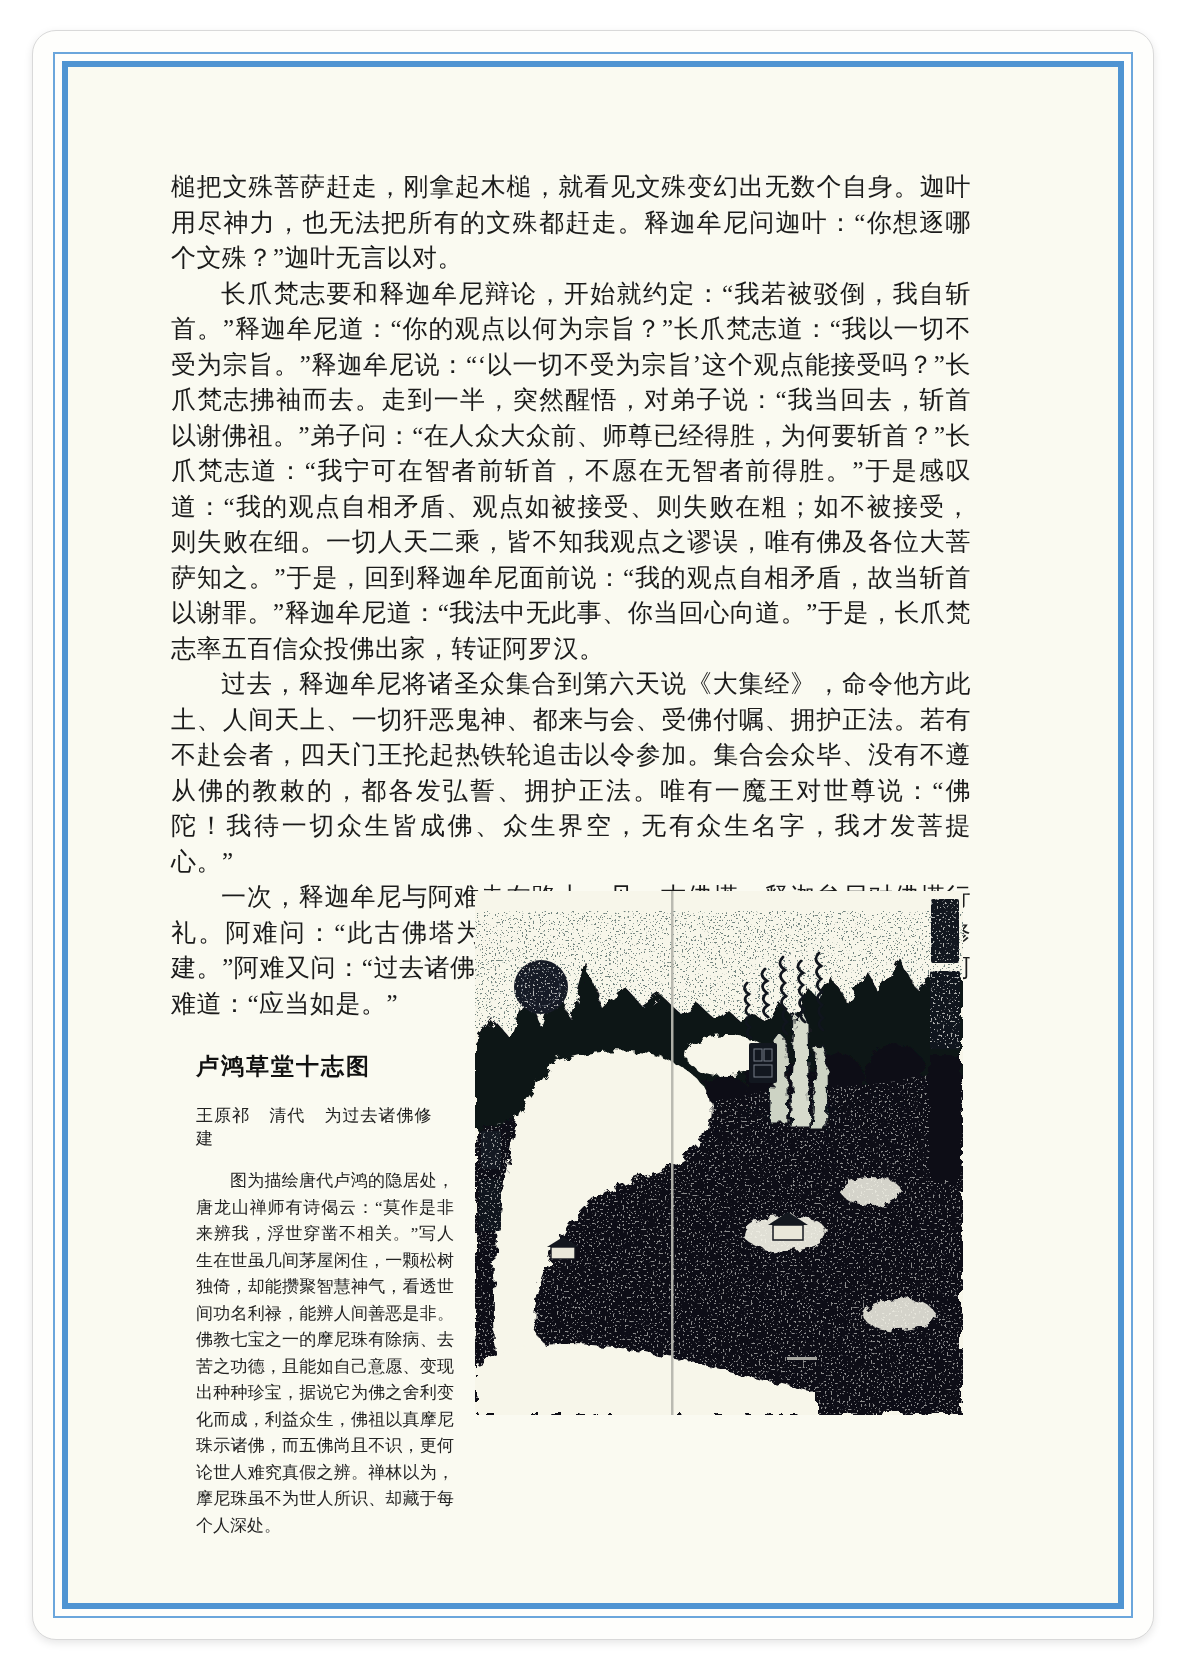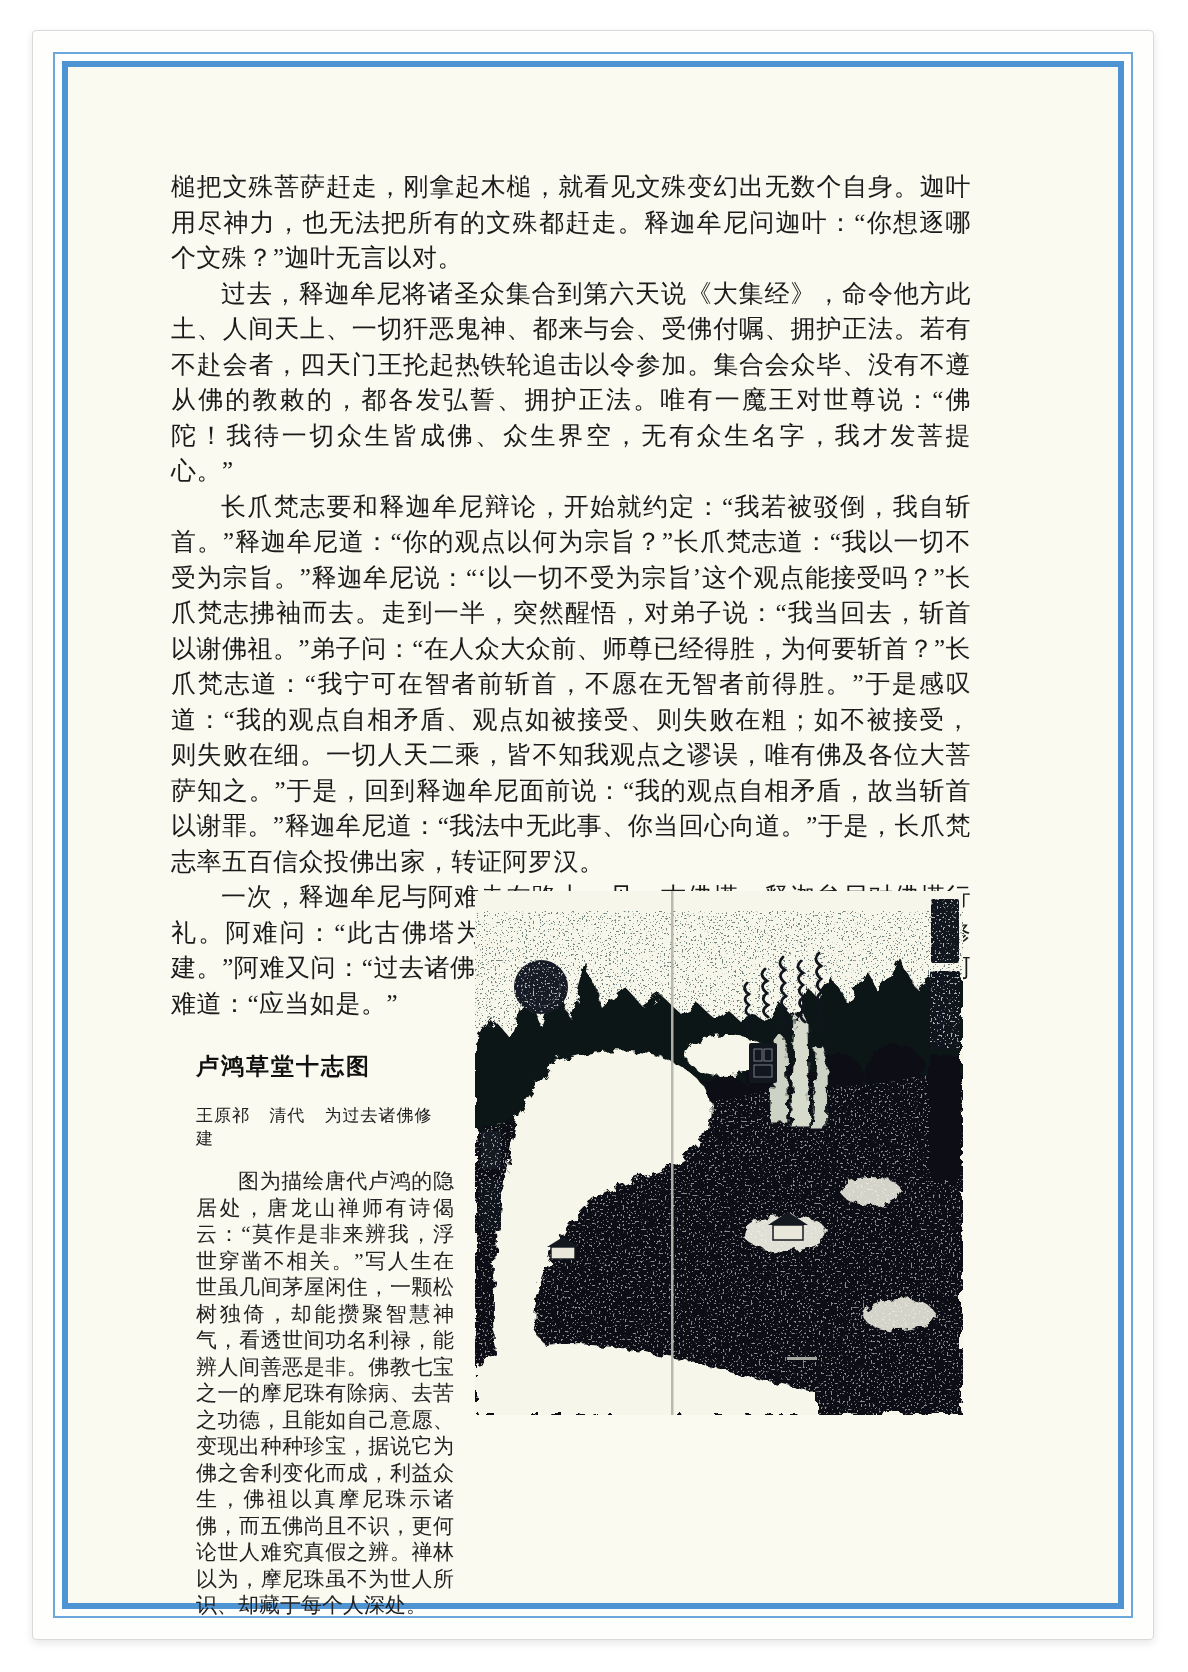--- a/index.html
+++ b/index.html
@@ -4,21 +4,21 @@
 <style>
   * { margin:0; padding:0; box-sizing:border-box; }
   html,body { background:#ffffff; }
   .page {
     position:relative; width:1188px; height:1672px;
     background:#ffffff; overflow:hidden;
     font-family:"Liberation Serif", serif;
   }
   .card {
     position:absolute; left:32px; top:30px; width:1122px; height:1610px;
-    background:#fefefc; border:1px solid #d9d9d9; border-radius:4px;
+    background:#fefefc; border:1px solid #d9d9d9; border-radius:24px;
     box-shadow:0 3px 8px rgba(0,0,0,0.10);
   }
   .thin-frame {
     position:absolute; left:20px; top:21px; right:20px; bottom:21px;
     border:2px solid #6ba6dc;
   }
   .thick-frame {
     position:absolute; left:7px; top:7px; right:7px; bottom:7px;
     border:6px solid #4f94d2; background:#fafaf1;
   }
@@ -37,42 +37,42 @@
   }
   .fig-caption h3 {
     font-size:23px; font-weight:bold; letter-spacing:2px; color:#111;
     font-family:"Liberation Sans", sans-serif;
   }
   .fig-caption .credit {
     margin-top:22px; font-size:17px; letter-spacing:1px; color:#222;
   }
   .fig-caption .credit span { margin-right:14px;text-align:right; }
   .fig-caption .cap {
-    margin-top:18px; font-size:21px; line-height:26.5px;
+    margin-top:18px; font-size:17px; line-height:26.5px;
     text-align:justify; text-indent:2em; color:#232323;
   }
 
   .painting {
     position:absolute; left:407px; top:824px; width:488px; height:524px;
   }
   .painting svg { display:block; }
 </style>
 </head>
 <body>
 
 <div class="page">
   <div class="card">
     <div class="thin-frame">
       <div class="thick-frame">
         <div class="content">
 
           <div class="body-text">
             <p class="first">槌把文殊菩萨赶走，刚拿起木槌，就看见文殊变幻出无数个自身。迦叶用尽神力，也无法把所有的文殊都赶走。释迦牟尼问迦叶：“你想逐哪个文殊？”迦叶无言以对。</p>
+            <p>长爪梵志要和释迦牟尼辩论，开始就约定：“我若被驳倒，我自斩首。”释迦牟尼道：“你的观点以何为宗旨？”长爪梵志道：“我以一切不受为宗旨。”释迦牟尼说：“‘以一切不受为宗旨’这个观点能接受吗？”长爪梵志拂袖而去。走到一半，突然醒悟，对弟子说：“我当回去，斩首以谢佛祖。”弟子问：“在人众大众前、师尊已经得胜，为何要斩首？”长爪梵志道：“我宁可在智者前斩首，不愿在无智者前得胜。”于是感叹道：“我的观点自相矛盾、观点如被接受、则失败在粗；如不被接受，则失败在细。一切人天二乘，皆不知我观点之谬误，唯有佛及各位大菩萨知之。”于是，回到释迦牟尼面前说：“我的观点自相矛盾，故当斩首以谢罪。”释迦牟尼道：“我法中无此事、你当回心向道。”于是，长爪梵志率五百信众投佛出家，转证阿罗汉。</p>
             <p>过去，释迦牟尼将诸圣众集合到第六天说《大集经》，命令他方此土、人间天上、一切犴恶鬼神、都来与会、受佛付嘱、拥护正法。若有不赴会者，四天门王抡起热铁轮追击以令参加。集合会众毕、没有不遵从佛的教敕的，都各发弘誓、拥护正法。唯有一魔王对世尊说：“佛陀！我待一切众生皆成佛、众生界空，无有众生名字，我才发菩提心。”</p>
-            <p>长爪梵志要和释迦牟尼辩论，开始就约定：“我若被驳倒，我自斩首。”释迦牟尼道：“你的观点以何为宗旨？”长爪梵志道：“我以一切不受为宗旨。”释迦牟尼说：“‘以一切不受为宗旨’这个观点能接受吗？”长爪梵志拂袖而去。走到一半，突然醒悟，对弟子说：“我当回去，斩首以谢佛祖。”弟子问：“在人众大众前、师尊已经得胜，为何要斩首？”长爪梵志道：“我宁可在智者前斩首，不愿在无智者前得胜。”于是感叹道：“我的观点自相矛盾、观点如被接受、则失败在粗；如不被接受，则失败在细。一切人天二乘，皆不知我观点之谬误，唯有佛及各位大菩萨知之。”于是，回到释迦牟尼面前说：“我的观点自相矛盾，故当斩首以谢罪。”释迦牟尼道：“我法中无此事、你当回心向道。”于是，长爪梵志率五百信众投佛出家，转证阿罗汉。</p>
             <p>一次，释迦牟尼与阿难走在路上、见一古佛塔，释迦牟尼对佛塔行礼。阿难问：“此古佛塔为何人修建？”释迦牟尼道：“为过去诸佛修建。”阿难又问：“过去诸佛是何人弟子？”释迦牟尼道：“是我弟子。”阿难道：“应当如是。”</p>
           </div>
 
           <div class="fig-caption">
             <h3>卢鸿草堂十志图</h3>
             <div class="credit">
               <span>王原祁</span>
               <span>清代</span>
               <span>为过去诸佛修建</span>
             </div>

